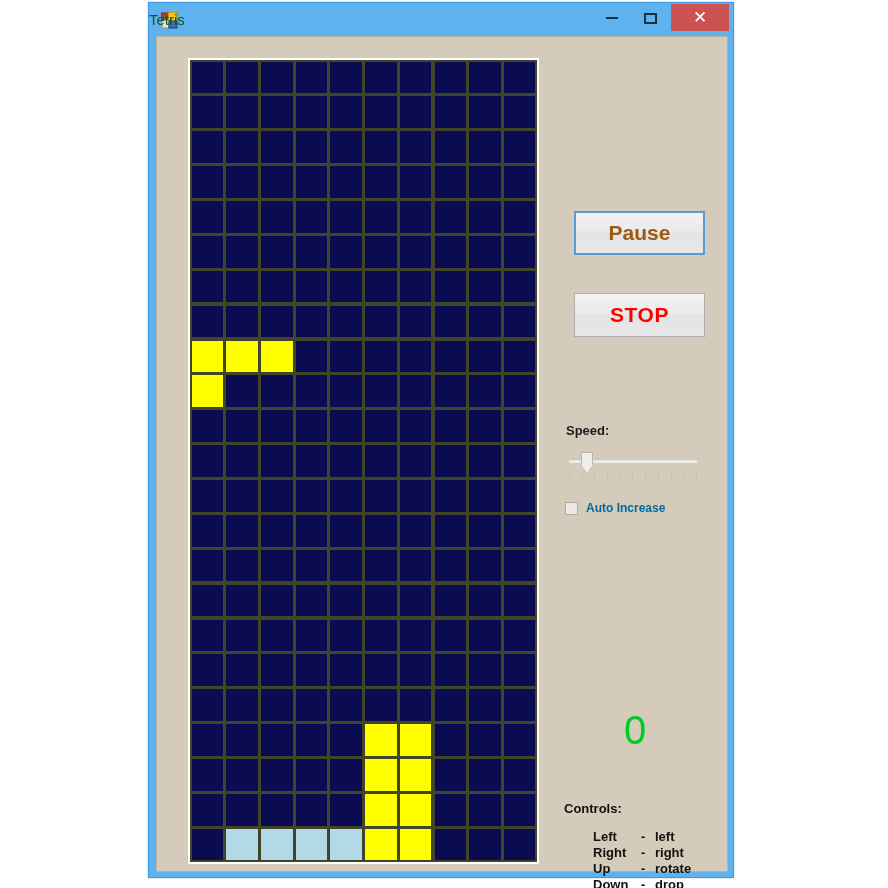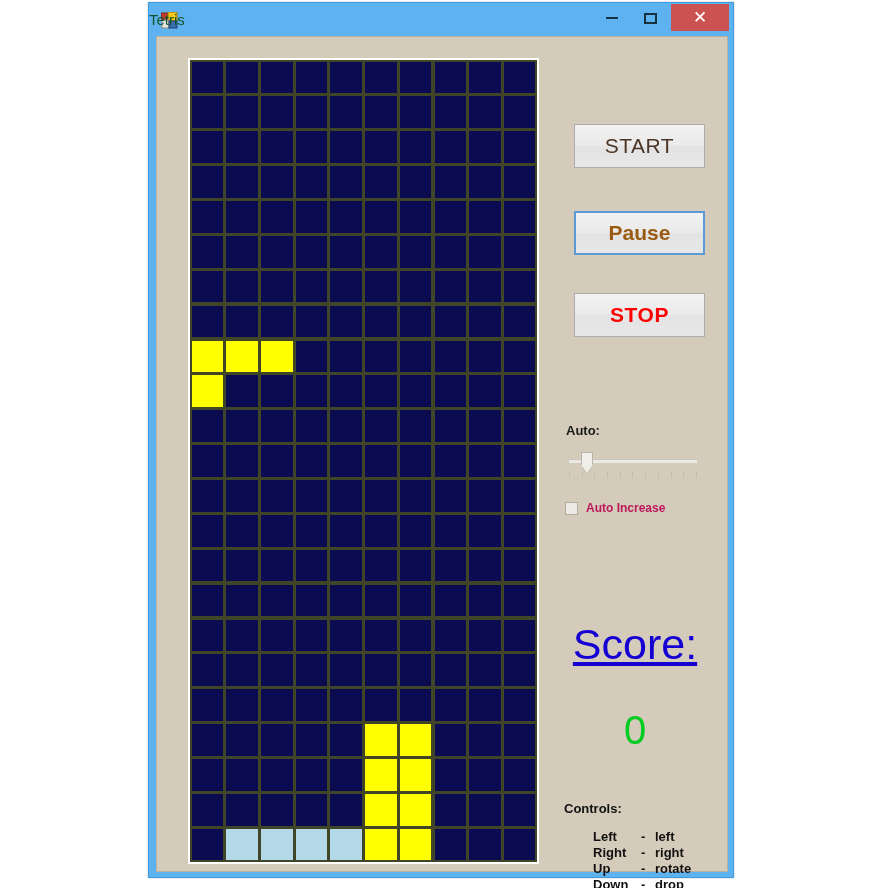--- a/index.html
+++ b/index.html
@@ -224,21 +224,21 @@
   }
   #auto-increase .box {
     width: 13px; height: 13px;
     background: #eceae4;
     border: 1px solid #b0aca2;
     margin-right: 8px;
   }
   #auto-increase .lbl {
     font-size: 12px;
     font-weight: bold;
-    color: #be185d;
+    color: #0369a1;
   }
 
   
   #score-label {
     position: absolute;
     left: 5px; top: 562px;
     width: 162px;
     text-align: center;
     font-size: 43px;
     color: #1500d4;
@@ -537,25 +537,24 @@
             <div class="cell yellow" style="left: 209.8px; top: 768.73px; width: 31.5px; height: 31.6696px;"></div>
             <div class="cell" style="left: 244.5px; top: 768.73px; width: 31.5px; height: 31.6696px;"></div>
             <div class="cell" style="left: 279.2px; top: 768.73px; width: 31.5px; height: 31.6696px;"></div>
             <div class="cell" style="left: 313.9px; top: 768.73px; width: 31.5px; height: 31.6696px;"></div>
           </div>
       </div>
 
 
       <div id="panel">
 
-        <div class="game-btn" id="btn-start">START</div>
         <div class="game-btn" id="btn-stop">STOP</div>
         <div class="game-btn" id="btn-pause">Pause</div>
 
-        <div id="speed-label">Auto:</div>
+        <div id="speed-label">Speed:</div>
 
         <div id="slider">
           <div id="slider-track"></div>
           <div id="slider-thumb" style="left: 15.6px;">
             <div class="thumb-body"></div>
             <div class="thumb-tip"></div>
           </div>
           <div id="slider-ticks">
               <span></span>
               <span></span>
@@ -569,21 +568,20 @@
               <span></span>
               <span></span>
             </div>
         </div>
 
         <div id="auto-increase">
           <span class="box"></span>
           <span class="lbl">Auto Increase</span>
         </div>
 
-        <div id="score-label">Score:</div>
         <div id="score-value">0</div>
 
         <div id="controls-title">Controls:</div>
         <div id="controls-list">
             <div class="ctrl-row">
               <span class="ctrl-key">Left</span>
               <span class="ctrl-dash">-</span>
               <span class="ctrl-act">left</span>
             </div>
             <div class="ctrl-row">

